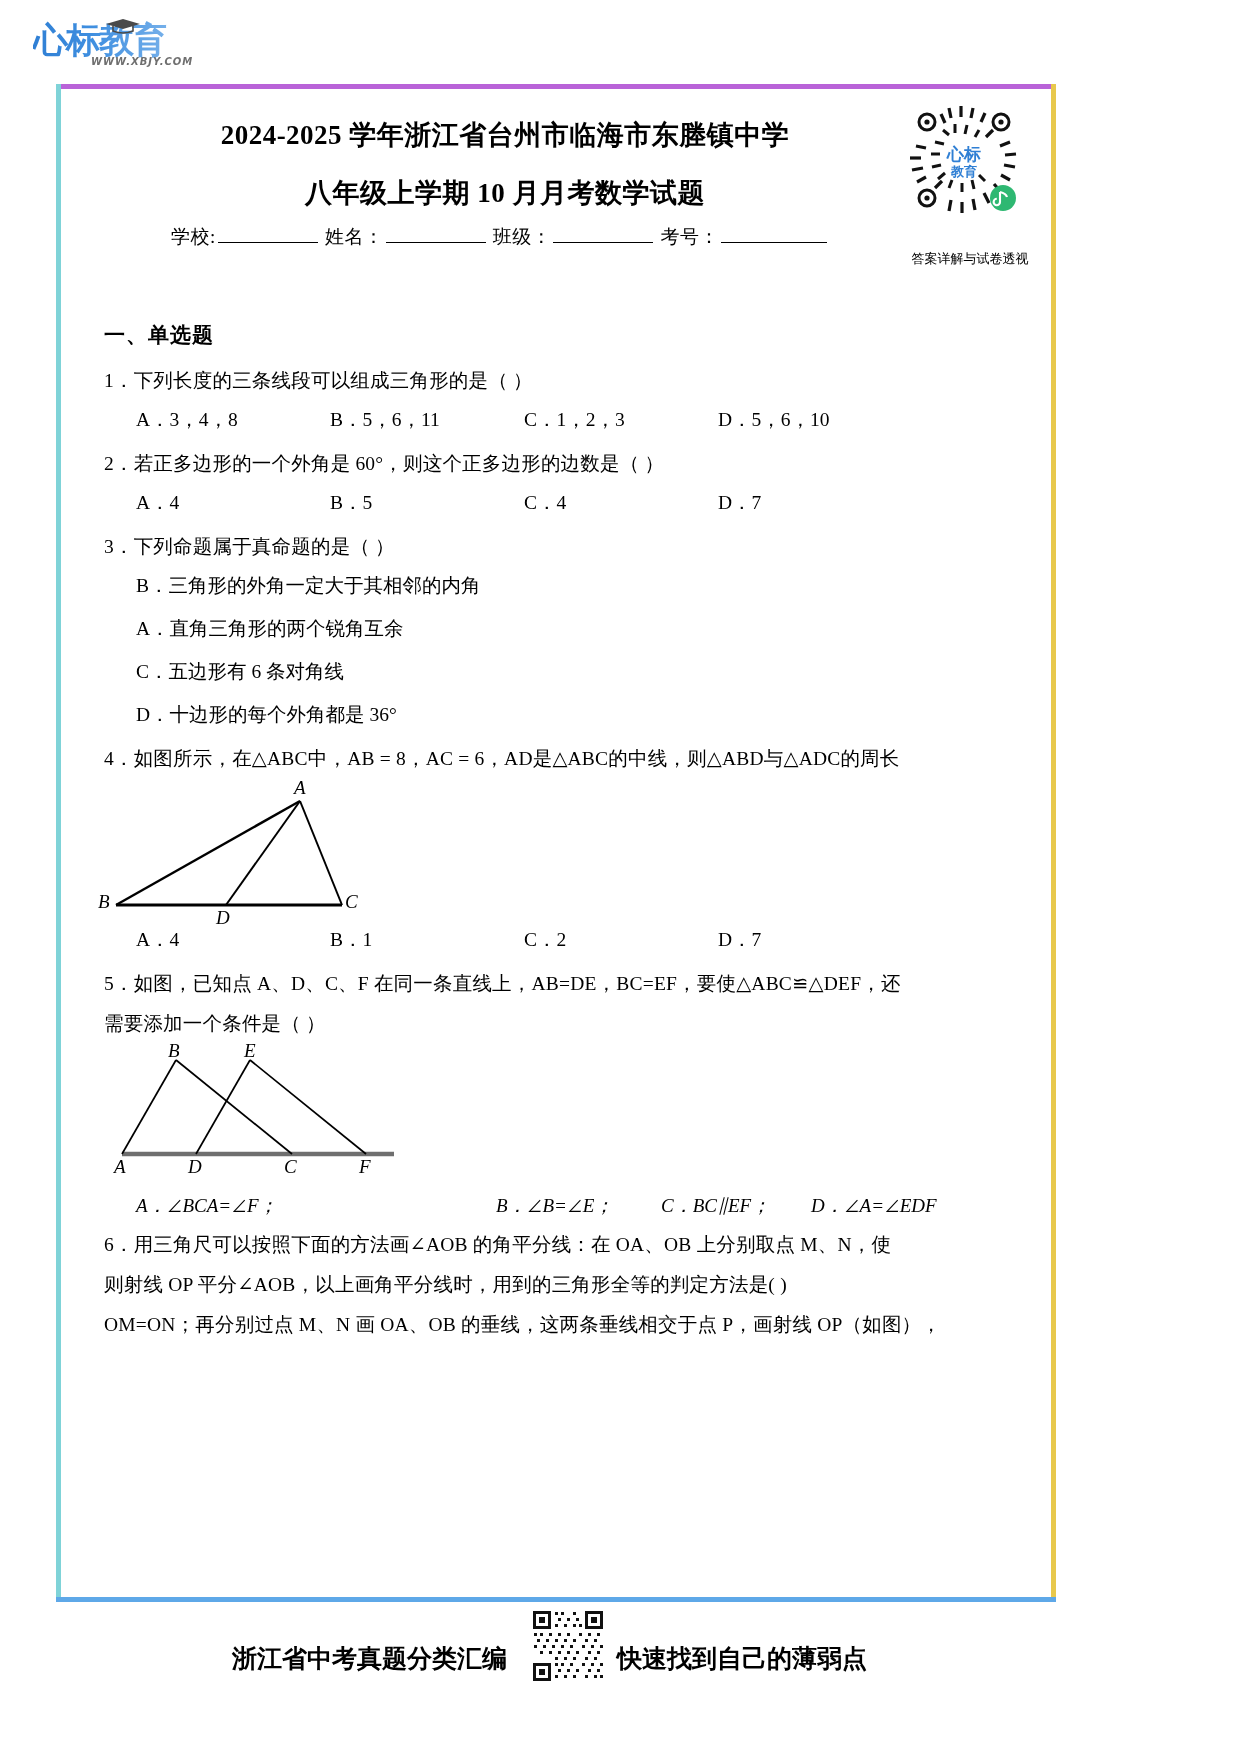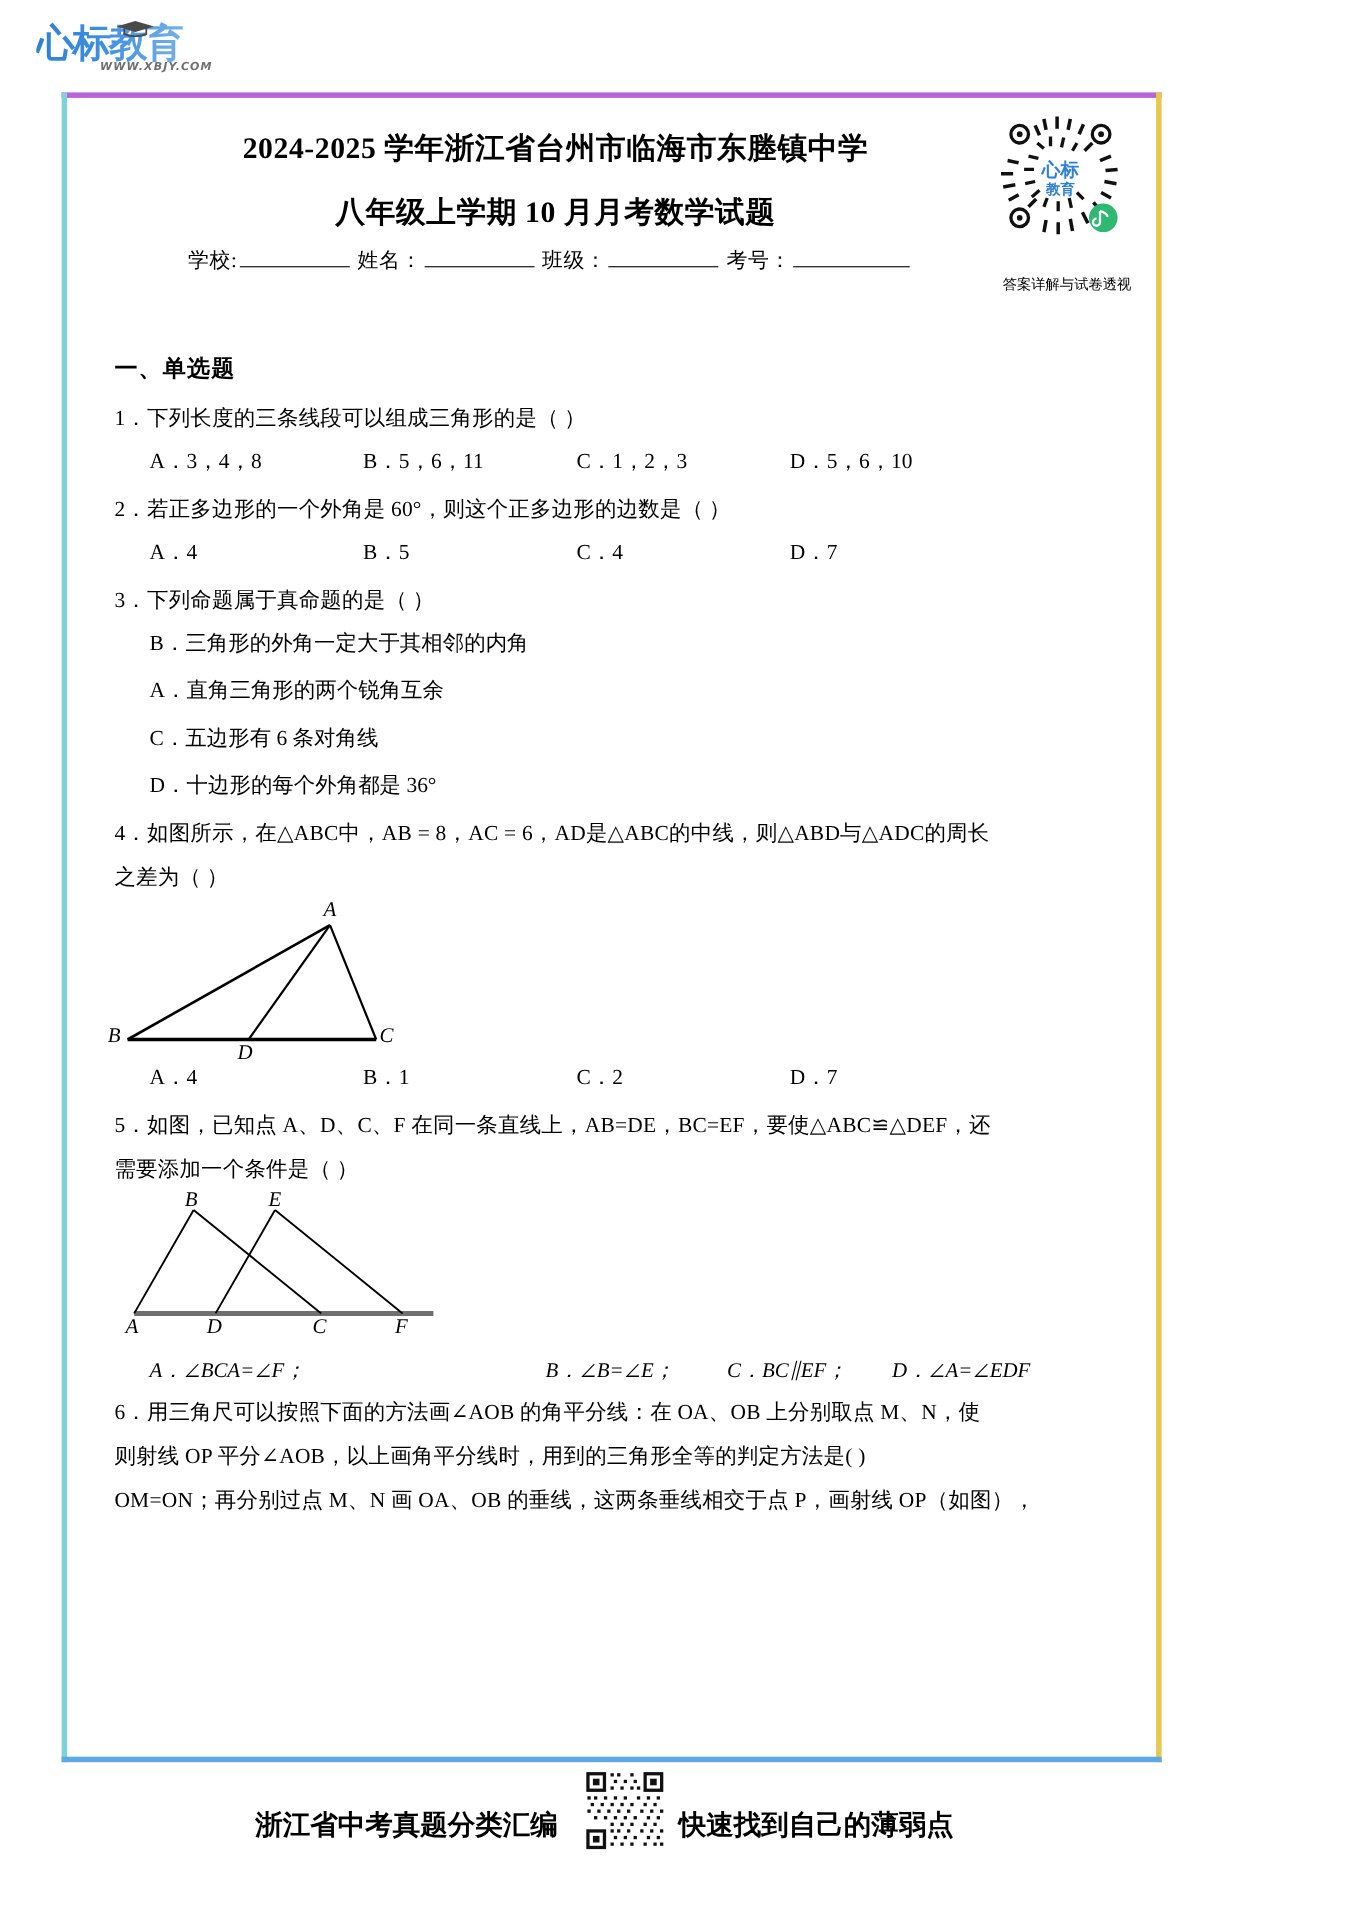--- a/index.html
+++ b/index.html
@@ -351,21 +351,20 @@
 
   <div class="q-stem">3．下列命题属于真命题的是（   ）</div>
   <div class="opt-stack">
     <div>B．三角形的外角一定大于其相邻的内角</div>
     <div>A．直角三角形的两个锐角互余</div>
     <div>C．五边形有 6 条对角线</div>
     <div>D．十边形的每个外角都是 36°</div>
   </div>
 
   <div class="q-stem">4．如图所示，在△ABC中，AB = 8，AC = 6，AD是△ABC的中线，则△ABD与△ADC的周长</div>
-  <div class="q-stem indent-cont">之差为（   ）</div>
 
   <div class="fig4">
     <svg width="300" height="140" viewBox="0 0 300 140">
       <line x1="12" y1="122" x2="196" y2="18" stroke="#000" stroke-width="2.4"></line>
       <line x1="12" y1="122" x2="238" y2="122" stroke="#000" stroke-width="3.2"></line>
       <line x1="196" y1="18" x2="238" y2="122" stroke="#000" stroke-width="2"></line>
       <line x1="196" y1="18" x2="122" y2="122" stroke="#000" stroke-width="2"></line>
     </svg>
     <span class="fig-label" style="left:190px; top:-6px;">A</span>
     <span class="fig-label" style="left:-6px; top:108px;">B</span>

